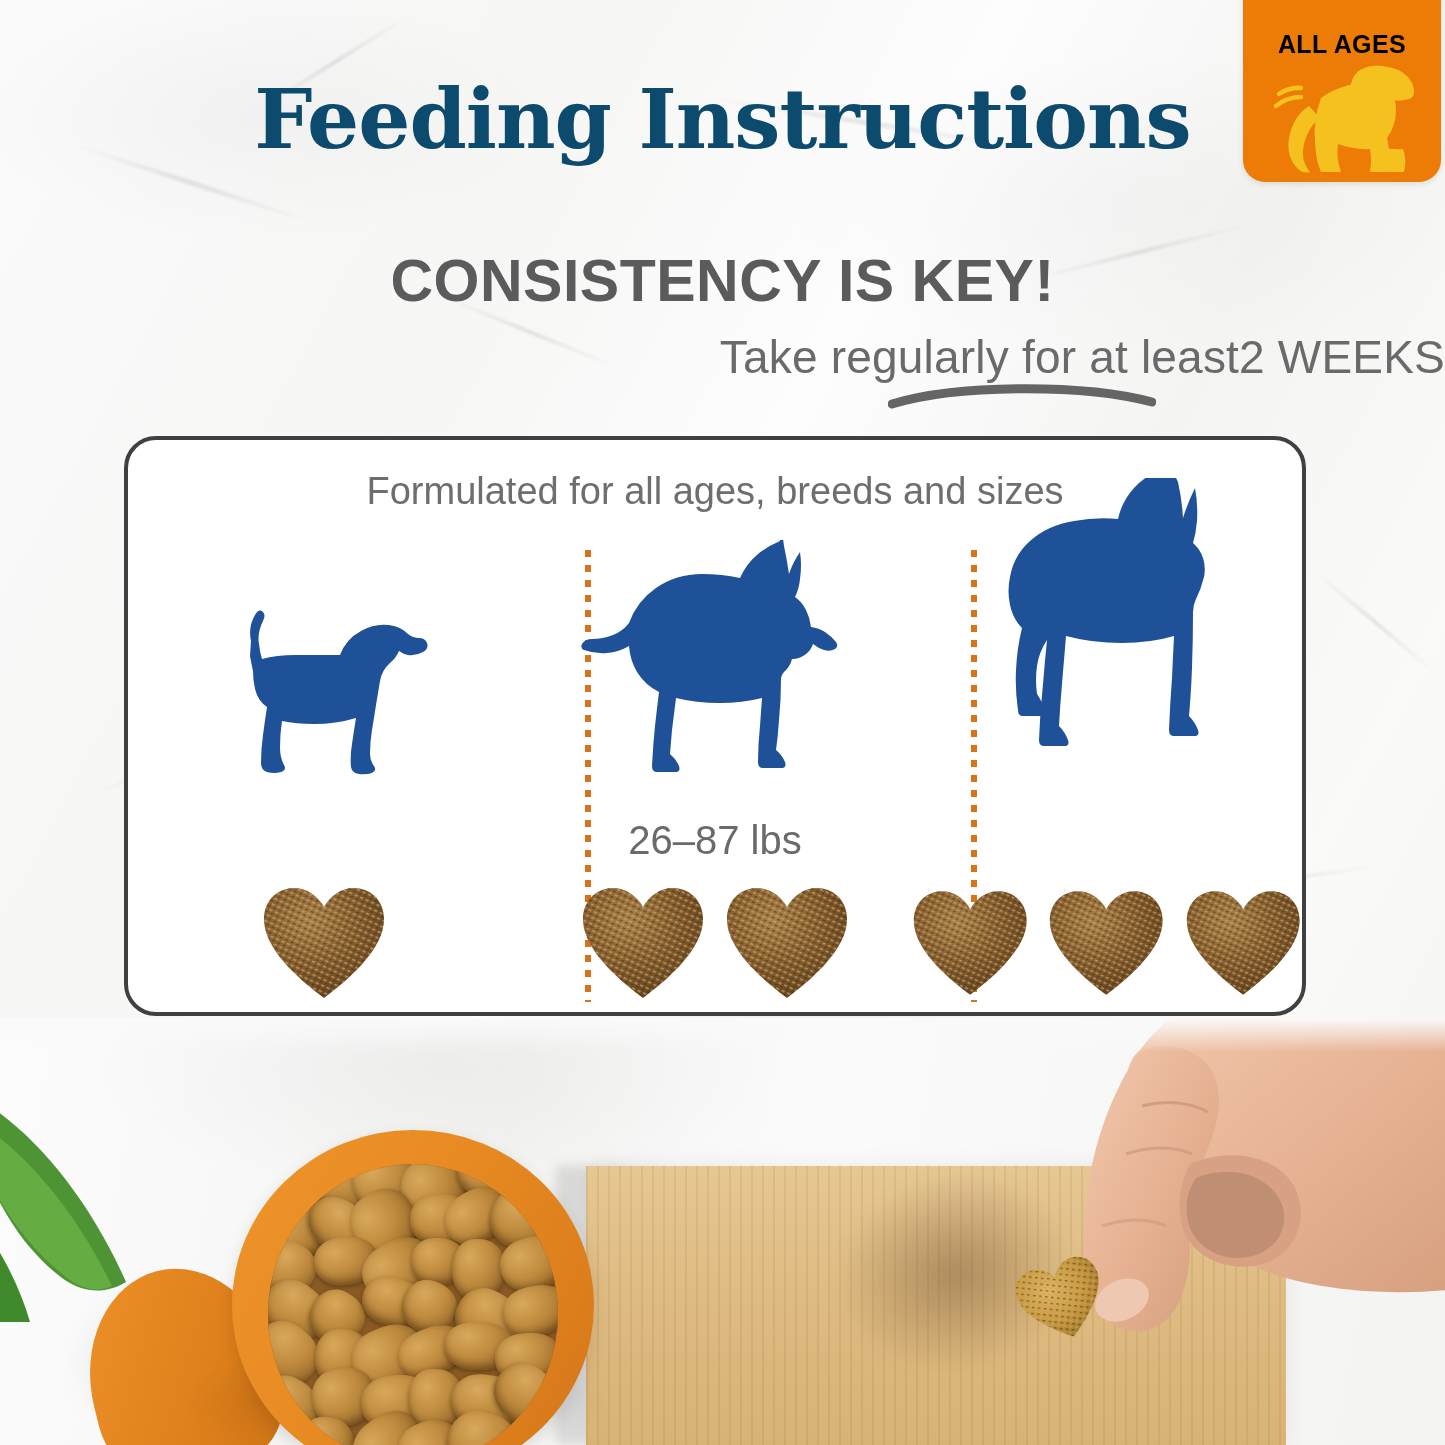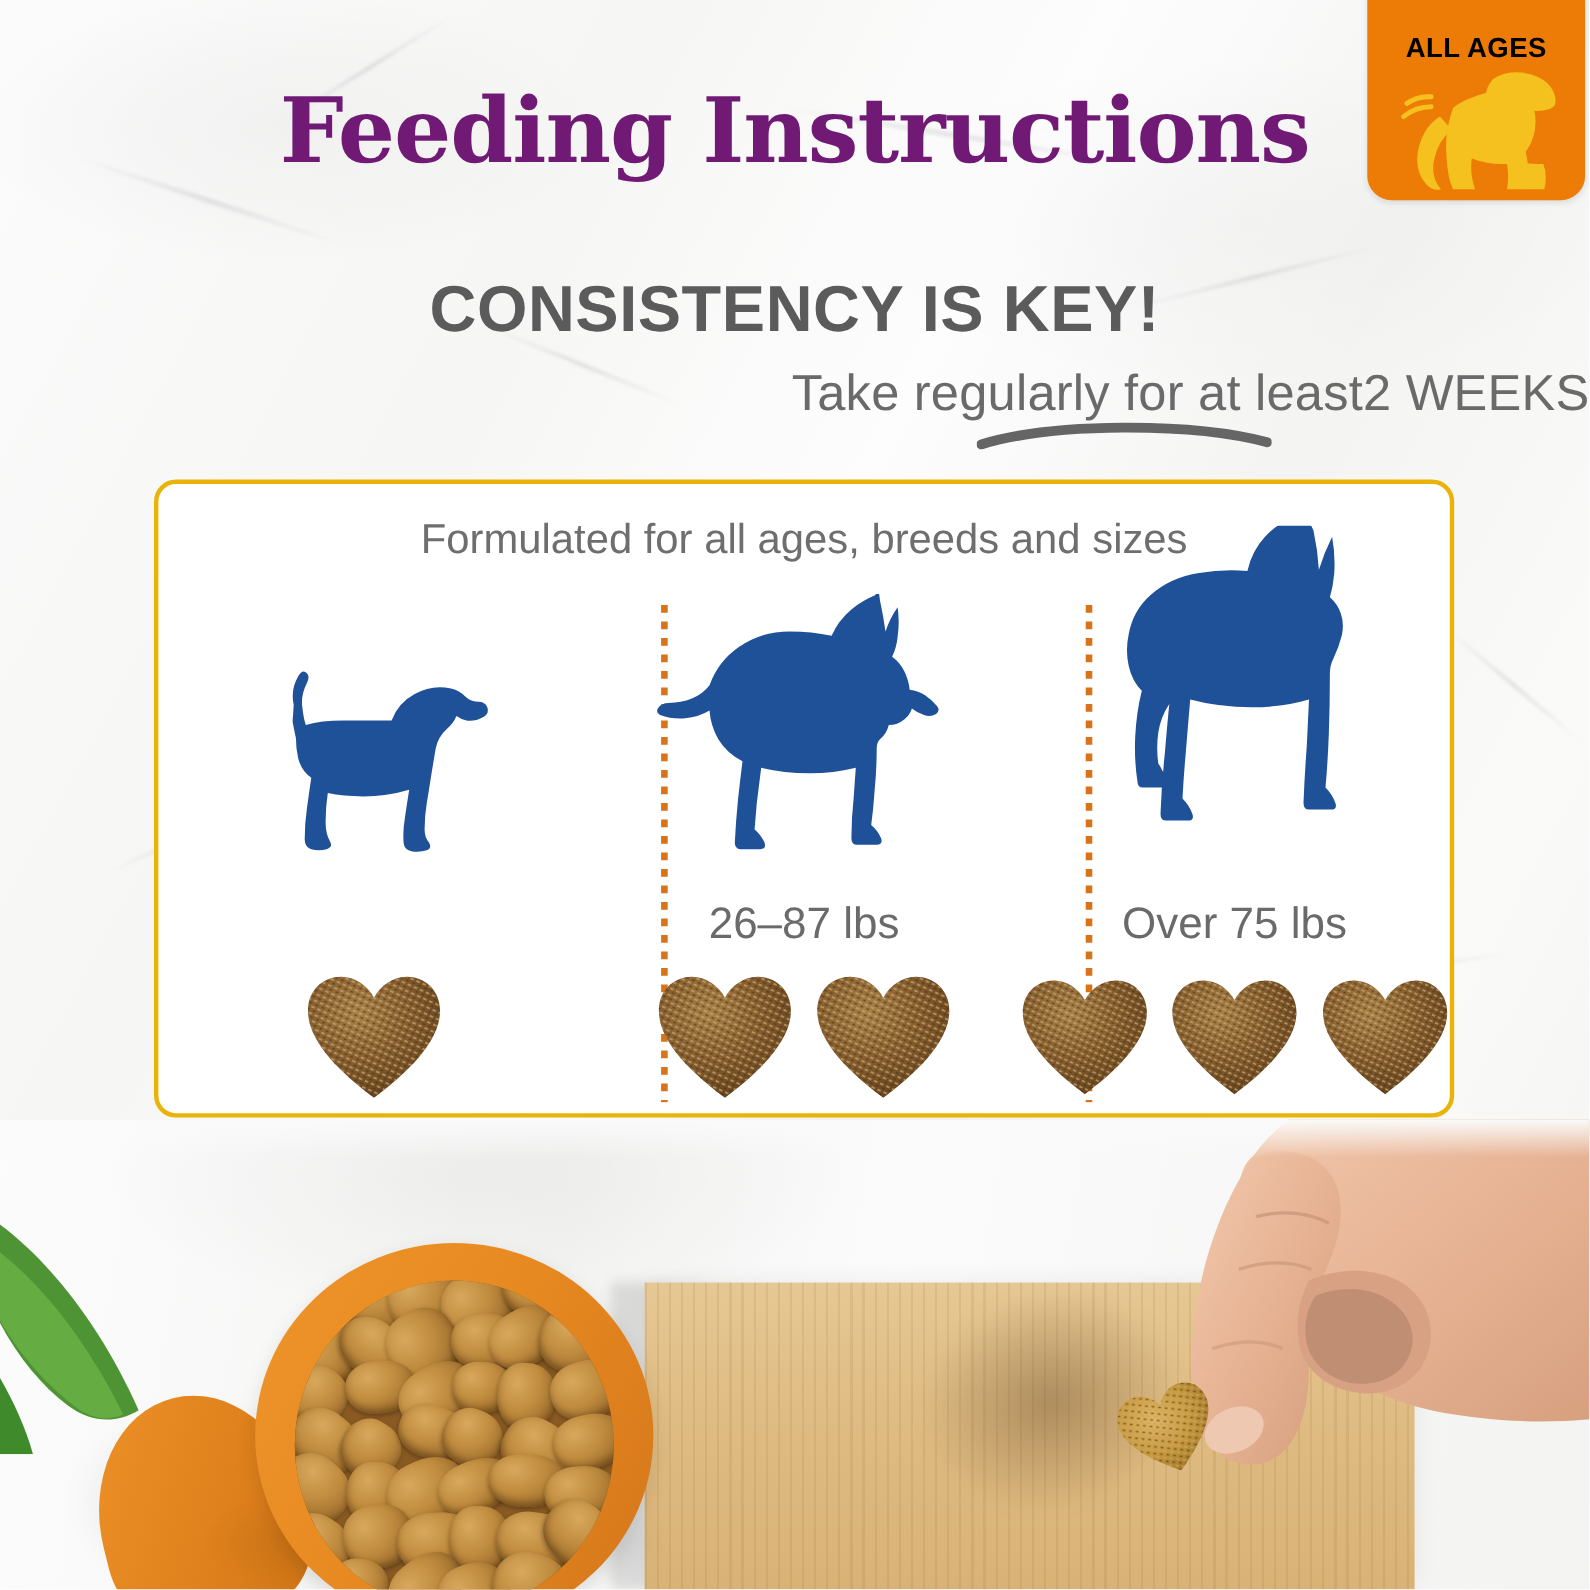--- a/index.html
+++ b/index.html
@@ -29,21 +29,21 @@
   }
 
   
   .title {
     position:absolute; left:0; right:0; top:78px;
     text-align:center;
     font-family: "DejaVu Serif", serif;
     font-weight:700;
     font-size:82px;
     letter-spacing:-1px;
-    color:#701a75;
+    color:#0c4a6e;
     line-height:1;
   }
   .subtitle {
     position:absolute; left:0; right:0; top:247px;
     text-align:center;
     font-weight:700;
     font-size:59px;
     letter-spacing:.5px;
     color:#5B5B5B;
   }
@@ -70,23 +70,22 @@
     text-align:center; color:#000000;
     font-weight:700; font-size:25px; letter-spacing:.4px;
   }
   .badge-dog { position:absolute; left:26px; top:62px; width:150px; height:122px; }
 
   
   .card {
     position:absolute; left:124px; top:436px;
     width:1182px; height:580px;
     background:#ffffff;
-    border:4px solid #eab308;
-    border-radius:20px;
-    margin-left:16px;
+    border:4px solid #404040;
+    border-radius:32px;
   }
   .card-heading {
     position:absolute; left:0; right:0; top:30px;
     text-align:center;
     font-size:38px; color:#6E6E6E; font-weight:400;
   }
 
   .columns { position:absolute; left:0; top:96px; width:100%; height:470px; display:flex; }
   .col { flex:1; position:relative; }
   .col-dog { position:absolute; left:0; right:0; bottom:228px; display:flex; justify-content:center; align-items:flex-end; }
@@ -303,21 +302,20 @@
           <path fill="#1F5199" d="M212 4 q4 18 5 36 q5 -16 12 -30 q3 16 2 33 q-1 12 -4 22 q7 6 10 15
             q3 9 1 19 q-3 12 -8 22 q-3 6 -3 13 q0 28 -1 56 q-1 26 -3 48 q6 6 9 14
             q2 6 -4 6 l-20 0 q-5 0 -5 -6 q1 -26 3 -52 q1 -22 2 -42 q-24 7 -52 7
             q-30 0 -56 -7 q-2 24 -4 48 q-2 22 -3 42 q6 6 9 14 q2 6 -4 6 l-20 0
             q-5 0 -5 -6 q1 -28 4 -56 q2 -24 4 -44 q-8 12 -10 26 q-2 14 0 28
             q5 7 7 16 q1 6 -5 6 l-16 0 q-5 0 -5 -6 q-3 -20 -2 -40 q1 -22 6 -42
             q-9 -9 -12 -23 q-3 -14 0 -28 q4 -22 20 -36 q18 -16 44 -20 q22 -4 44 -2
             q4 -18 16 -31 q10 -11 24 -17 q-2 -16 -1 -32 z"></path>
         </svg>
       </div>
-      <div class="col-label">Over 75 lbs</div>
       <div class="col-treats">
         <svg class="heart" width="126" height="118" viewBox="0 0 126 118" aria-hidden="true">
           <path d="M63 114 C 20 82, 3 56, 3 35 C 3 15, 18 4, 33 4 C 46 4, 57 12, 63 23 C 69 12, 80 4, 93 4 C 108 4, 123 15, 123 35 C 123 56, 106 82, 63 114 Z" fill="url(#kg1)"></path>
           <path d="M63 114 C 20 82, 3 56, 3 35 C 3 15, 18 4, 33 4 C 46 4, 57 12, 63 23 C 69 12, 80 4, 93 4 C 108 4, 123 15, 123 35 C 123 56, 106 82, 63 114 Z" fill="url(#kp1)"></path>
         </svg>
         <svg class="heart" width="126" height="118" viewBox="0 0 126 118" aria-hidden="true">
           <path d="M63 114 C 20 82, 3 56, 3 35 C 3 15, 18 4, 33 4 C 46 4, 57 12, 63 23 C 69 12, 80 4, 93 4 C 108 4, 123 15, 123 35 C 123 56, 106 82, 63 114 Z" fill="url(#kg1)"></path>
           <path d="M63 114 C 20 82, 3 56, 3 35 C 3 15, 18 4, 33 4 C 46 4, 57 12, 63 23 C 69 12, 80 4, 93 4 C 108 4, 123 15, 123 35 C 123 56, 106 82, 63 114 Z" fill="url(#kp1)"></path>
         </svg>
         <svg class="heart" width="126" height="118" viewBox="0 0 126 118" aria-hidden="true">

